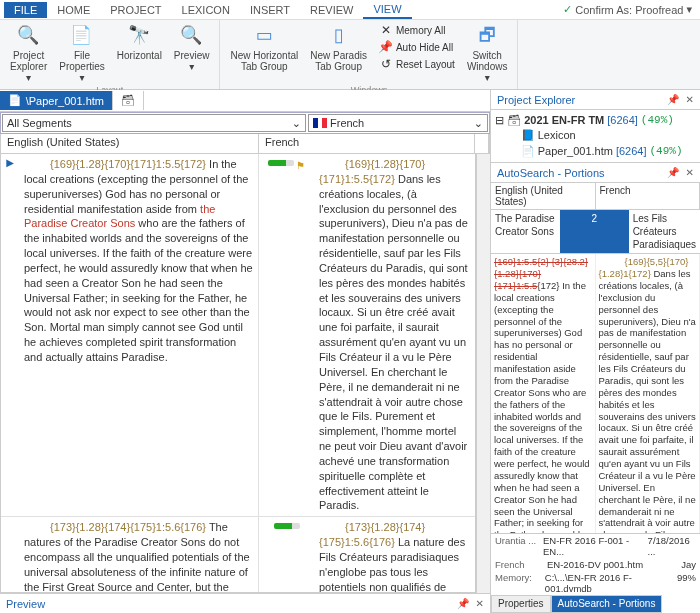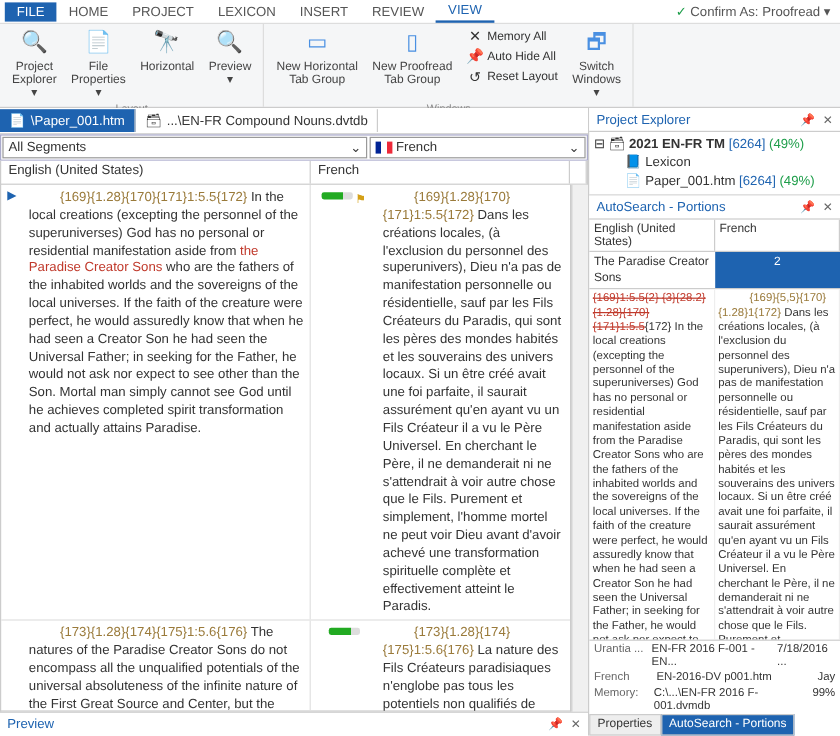--- a/index.html
+++ b/index.html
@@ -41,21 +41,21 @@
 .red { color: #c0392b; }
 .preview-bar { height: 20px; border-top: 1px solid #ccc; padding: 2px 6px; color: #1e63b0; display: flex; align-items: center; }
 .preview-bar .close { margin-left: auto; display: flex; gap: 6px; color: #666; font-size: 10px; }
 
 .side-pane { width: 210px; border-left: 1px solid #ccc; display: flex; flex-direction: column; }
 .pane-title { height: 20px; background: #fff; color: #1e63b0; padding: 2px 6px; border-bottom: 1px solid #ccc; display: flex; align-items: center; }
 .pane-title .close { margin-left: auto; display: flex; gap: 6px; color: #666; font-size: 10px; }
 .tree { padding: 3px 4px; font-size: 11px; line-height: 1.4; border-bottom: 1px solid #ccc; }
 .tree .node { display: flex; align-items: center; gap: 3px; }
 .tree .indent { margin-left: 26px; }
-.pct { color: #1e9e4a; }
+.pct { color: #1e9e4a; font-family: Liberation Mono, monospace; }
 .cnt { color: #1e63b0; }
 .auto-body { flex: 1; overflow: auto; display: flex; flex-direction: column; }
 .auto-head { display: flex; border-bottom: 1px solid #ccc; }
 .auto-head > div { flex: 1; padding: 2px 4px; font-size: 10px; border-right: 1px solid #ccc; }
 .auto-match { display: flex; border-bottom: 1px solid #ccc; }
 .auto-match > div { flex: 1; padding: 2px 4px; font-size: 10px; line-height: 1.3; }
 .score { width: 14px; background: #1e63b0; color: #fff; text-align: center; font-size: 10px; flex: 0 0 14px; }
 .auto-text { display: flex; font-size: 9.5px; line-height: 1.25; flex: 1; overflow: hidden; }
 .auto-text > div { flex: 1; padding: 2px 3px; border-right: 1px solid #eee; }
 .strike { color: #c0392b; text-decoration: line-through; }
@@ -102,21 +102,21 @@
   </div>
   <div class="rgroup">
     <div class="rgroup-items">
       <div class="rbtn">
           <span class="ico doc">▭</span>
           <span style="white-space:pre-line">New Horizontal
 Tab Group</span>
         </div>
       <div class="rbtn">
           <span class="ico doc">▯</span>
-          <span style="white-space:pre-line">New Proofread
+          <span style="white-space:pre-line">New Paradis
 Tab Group</span>
         </div>
       <div style="display:flex;flex-direction:column;gap:1px;">
         <div class="rbtn-sm">
             <span class="ico">✕</span>
             <span>Memory All</span>
           </div>
         <div class="rbtn-sm">
             <span class="ico">📌</span>
             <span>Auto Hide All</span>
@@ -135,21 +135,20 @@
 
 <div class="workspace">
   <div class="main-pane">
     <div class="doc-tabs">
       <div class="doc-tab active">
           <span>📄</span>
           <span>\Paper_001.htm</span>
         </div>
       <div class="doc-tab">
           <span>🗃</span>
-          <span>...\EN-FR Compound Nouns.dvtdb</span>
         </div>
     </div>
     <div class="filter-row">
       <div class="filter-sel">
           <span>All Segments</span>
           <span style="margin-left:auto">⌄</span>
         </div>
       <div class="filter-sel" style="flex:0 0 180px">
           <span class="flag"></span>
           <span>French</span>
@@ -227,20 +226,21 @@
         </span>
       </div>
     <div class="auto-body">
       <div class="auto-head">
           <div>English (United States)</div>
           <div>French</div>
         </div>
       <div class="auto-match">
         <div>The Paradise Creator Sons</div>
         <div class="score">2</div>
+        <div>Les Fils Créateurs Paradisiaques</div>
       </div>
       <div class="auto-text">
         <div><span class="strike">{169}1:5.5{2} {3}{28.2}{1.28}{170}{171}1:5.5</span><span>{172} In the local creations (excepting the personnel of the superuniverses) God has no personal or residential manifestation aside from the Paradise Creator Sons who are the fathers of the inhabited worlds and the sovereigns of the local universes. If the faith of the creature were perfect, he would assuredly know that when he had seen a Creator Son he had seen the Universal Father; in seeking for the Father, he would not ask nor expect to see other than the Son. Mortal man simply cannot see God until he achieves completed spirit transformation and actually attains Paradise.</span></div>
         <div><span class="tag">{169}{5,5}{170}{1.28}1{172}</span><span> Dans les créations locales, (à l'exclusion du personnel des superunivers), Dieu n'a pas de manifestation personnelle ou résidentielle, sauf par les Fils Créateurs du Paradis, qui sont les pères des mondes habités et les souverains des univers locaux. Si un être créé avait une foi parfaite, il saurait assurément qu'en ayant vu un Fils Créateur il a vu le Père Universel. En cherchant le Père, il ne demanderait ni ne s'attendrait à voir autre chose que le Fils. Purement et simplement, l'homme mortel ne peut voir Dieu avant d'avoir achevé une transformation spirituelle complète et effectivement atteint le Paradis.</span></div>
       </div>
       <div class="status">
         <div class="status-row">
             <span>Urantia ...</span>
             <span>EN-FR 2016 F-001 - EN...</span>
             <span style="margin-left:auto">7/18/2016 ...</span>

